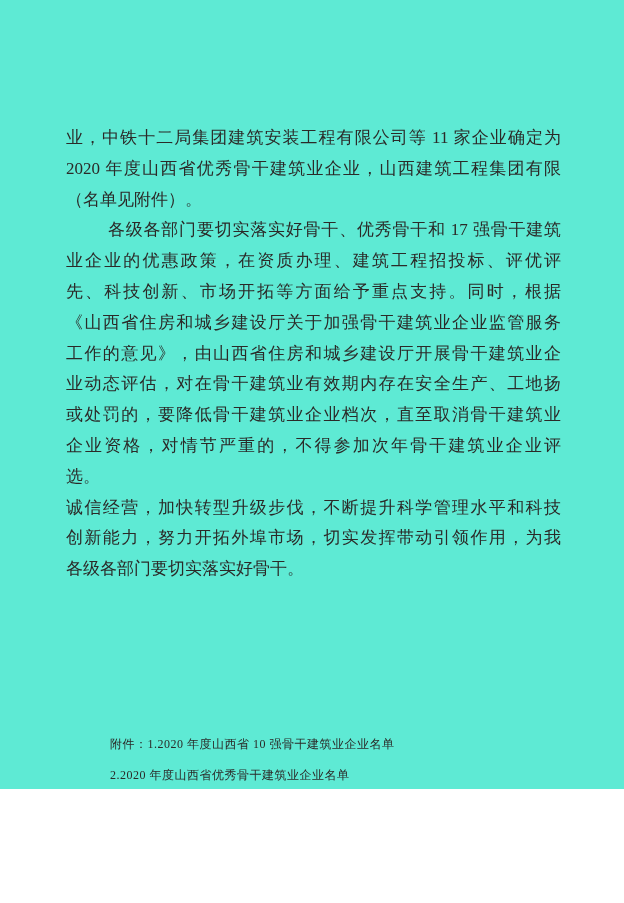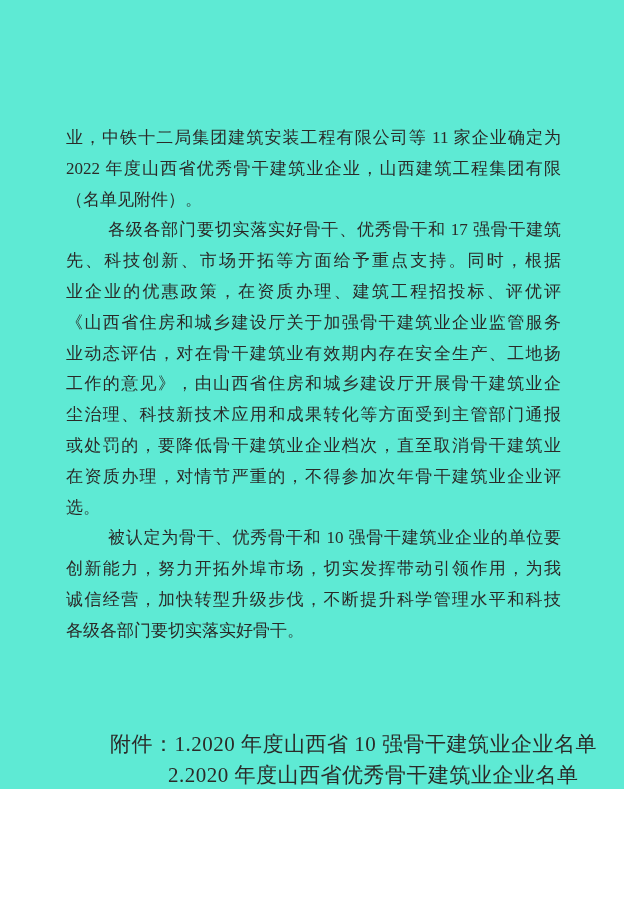--- a/index.html
+++ b/index.html
@@ -36,65 +36,62 @@
     text-align-last: left;
     text-align: left;
   }
   .line.indent {
     text-indent: 42px;
   }
   .attachment {
     position: absolute;
     left: 110px;
     top: 729px;
-    font-size: 21px;
+    font-size: 12px;
   }
   .att-line {
     height: 31px;
     line-height: 31px;
     letter-spacing: 0.5px;
     white-space: nowrap;
   }
   .att-line-2 {
-    margin-left: 58px;
   }
   .page-number {
     position: absolute;
     left: 93px;
     top: 817px;
     font-size: 17px;
     letter-spacing: 3px;
     color: #35332f;
   }
 </style>
 </head>
 <body>
 
 <div class="page">
 
   <div class="body-text">
 
     <div class="line">业，中铁十二局集团建筑安装工程有限公司等 11 家企业确定为</div>
-    <div class="line">2022 年度山西省优秀骨干建筑业企业，山西建筑工程集团有限</div>
+    <div class="line">2020 年度山西省优秀骨干建筑业企业，山西建筑工程集团有限</div>
     <div class="line end">（名单见附件）。</div>
 
     <div class="line indent">各级各部门要切实落实好骨干、优秀骨干和 17 强骨干建筑</div>
+    <div class="line">业企业的优惠政策，在资质办理、建筑工程招投标、评优评</div>
     <div class="line">先、科技创新、市场开拓等方面给予重点支持。同时，根据</div>
-    <div class="line">业企业的优惠政策，在资质办理、建筑工程招投标、评优评</div>
     <div class="line">《山西省住房和城乡建设厅关于加强骨干建筑业企业监管服务</div>
+    <div class="line">工作的意见》，由山西省住房和城乡建设厅开展骨干建筑业企</div>
     <div class="line">业动态评估，对在骨干建筑业有效期内存在安全生产、工地扬</div>
-    <div class="line">工作的意见》，由山西省住房和城乡建设厅开展骨干建筑业企</div>
-    <div class="line">尘治理、科技新技术应用和成果转化等方面受到主管部门通报</div>
     <div class="line">或处罚的，要降低骨干建筑业企业档次，直至取消骨干建筑业</div>
-    <div class="line">在资质办理，对情节严重的，不得参加次年骨干建筑业企业评</div>
+    <div class="line">企业资格，对情节严重的，不得参加次年骨干建筑业企业评</div>
     <div class="line end">选。</div>
 
-    <div class="line indent">被认定为骨干、优秀骨干和 10 强骨干建筑业企业的单位要</div>
+    <div class="line">诚信经营，加快转型升级步伐，不断提升科学管理水平和科技</div>
     <div class="line">创新能力，努力开拓外埠市场，切实发挥带动引领作用，为我</div>
-    <div class="line">诚信经营，加快转型升级步伐，不断提升科学管理水平和科技</div>
     <div class="line end">各级各部门要切实落实好骨干。</div>
   </div>
 
   <div class="attachment">
     <div class="att-line"><span>附件：</span><span>1.2020 年度山西省 10 强骨干建筑业企业名单</span></div>
     <div class="att-line att-line-2"><span>2.2020 年度山西省优秀骨干建筑业企业名单</span></div>
   </div>
 
   <div class="page-number">— 2 —</div>
 

